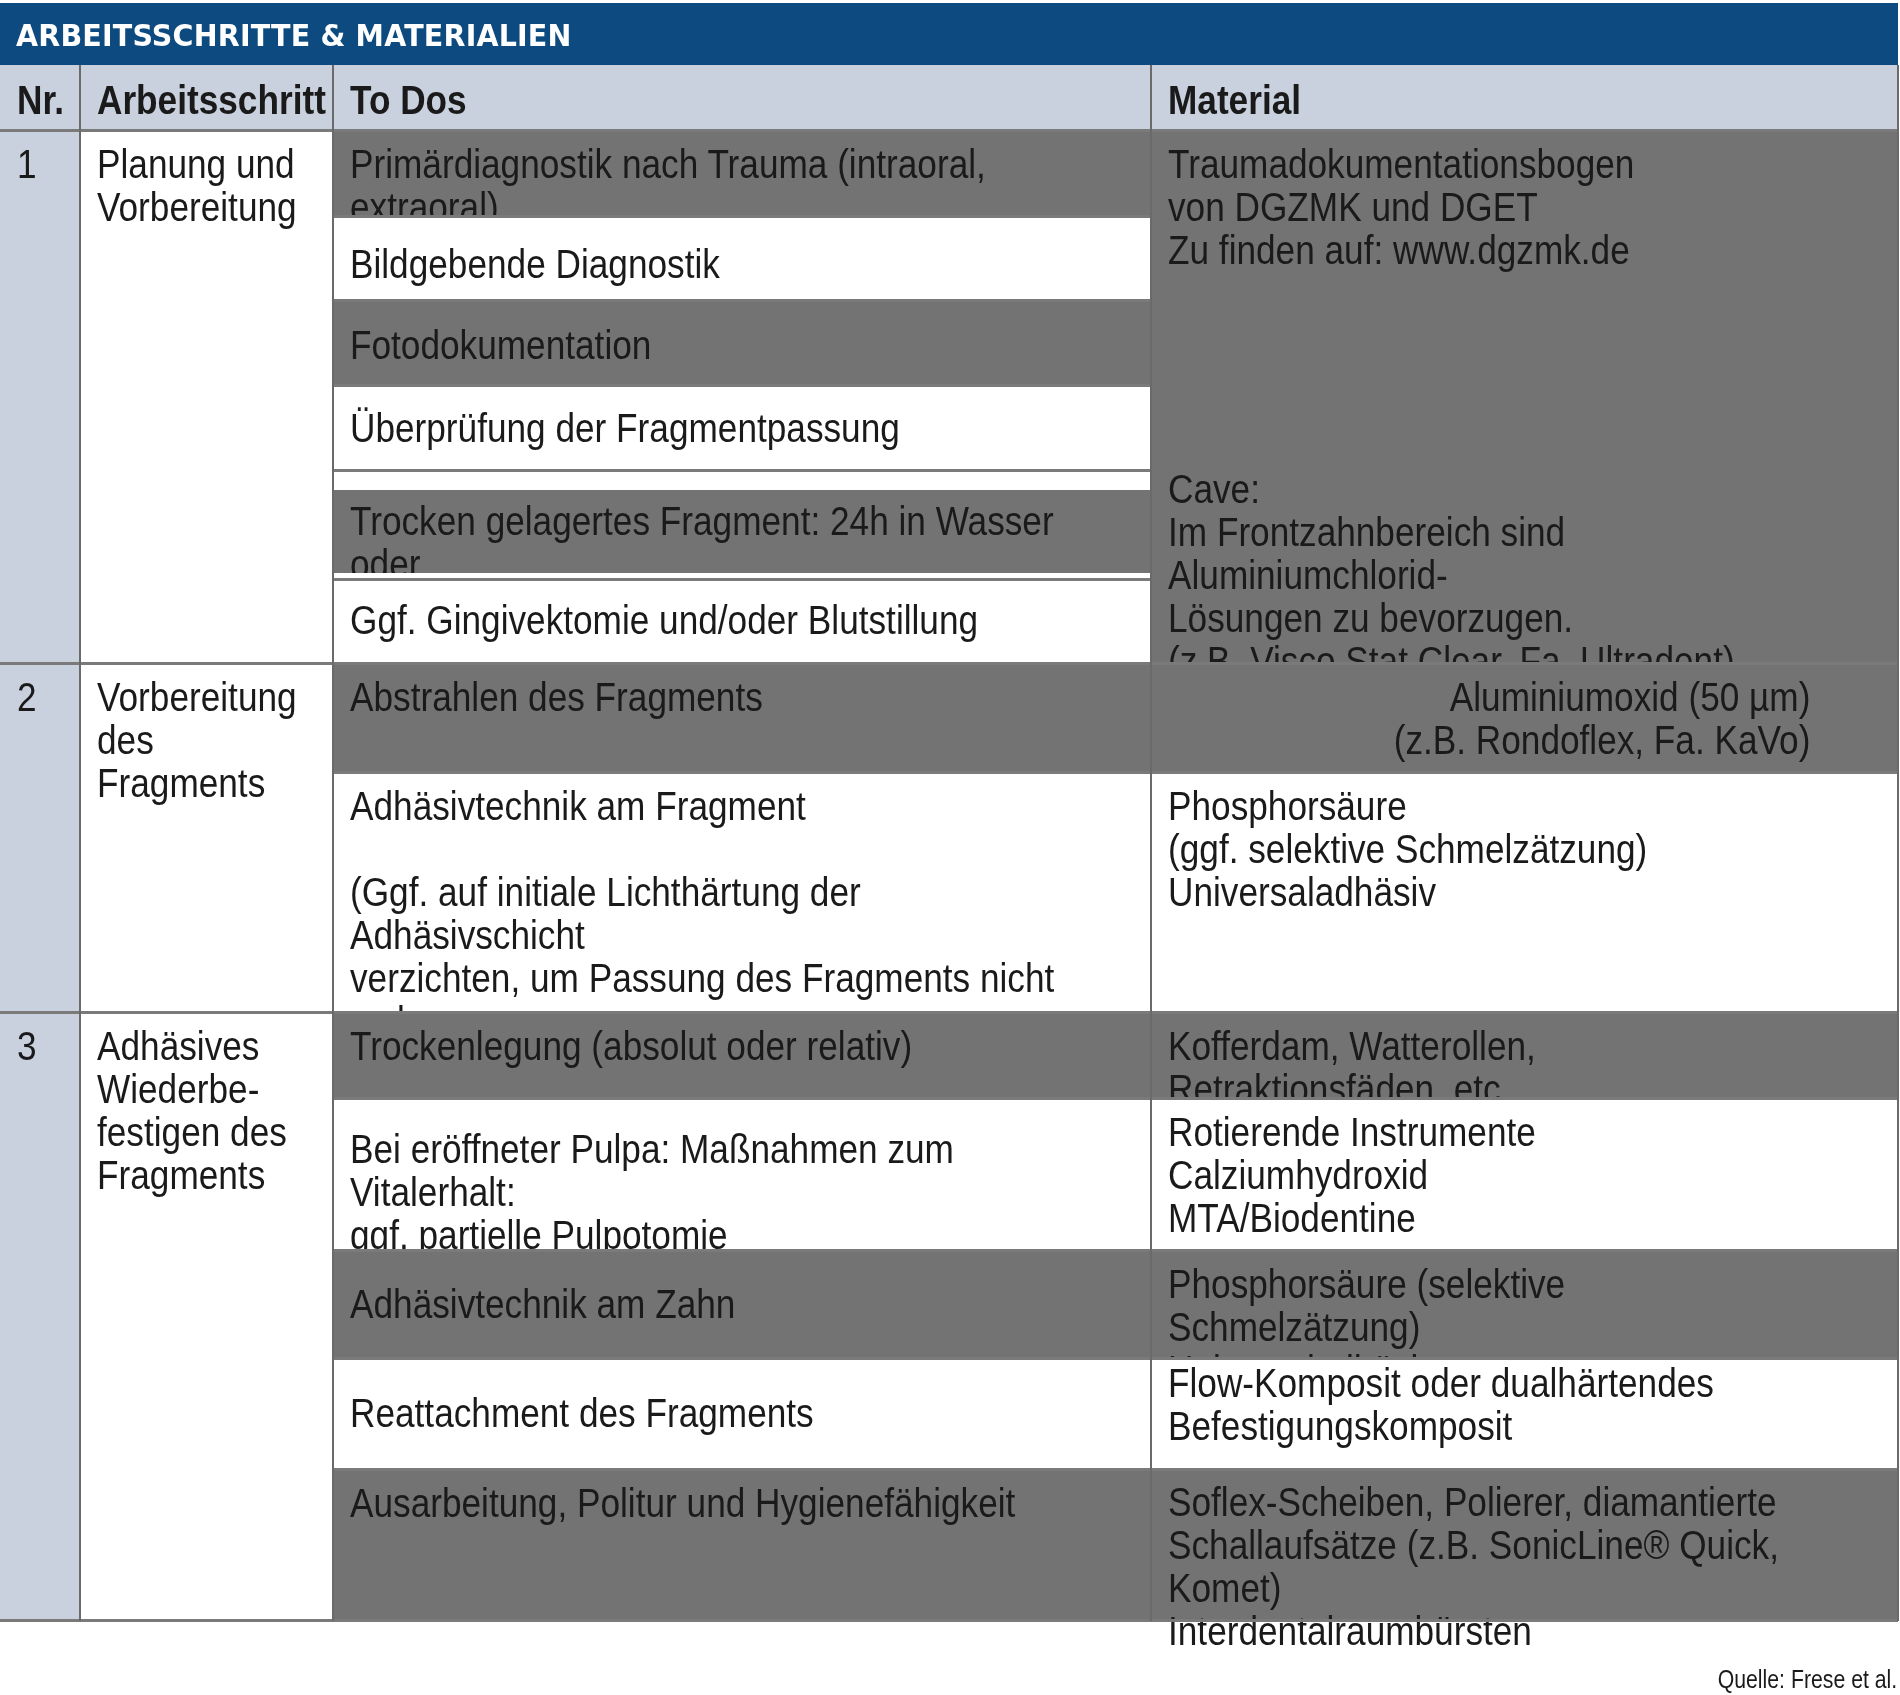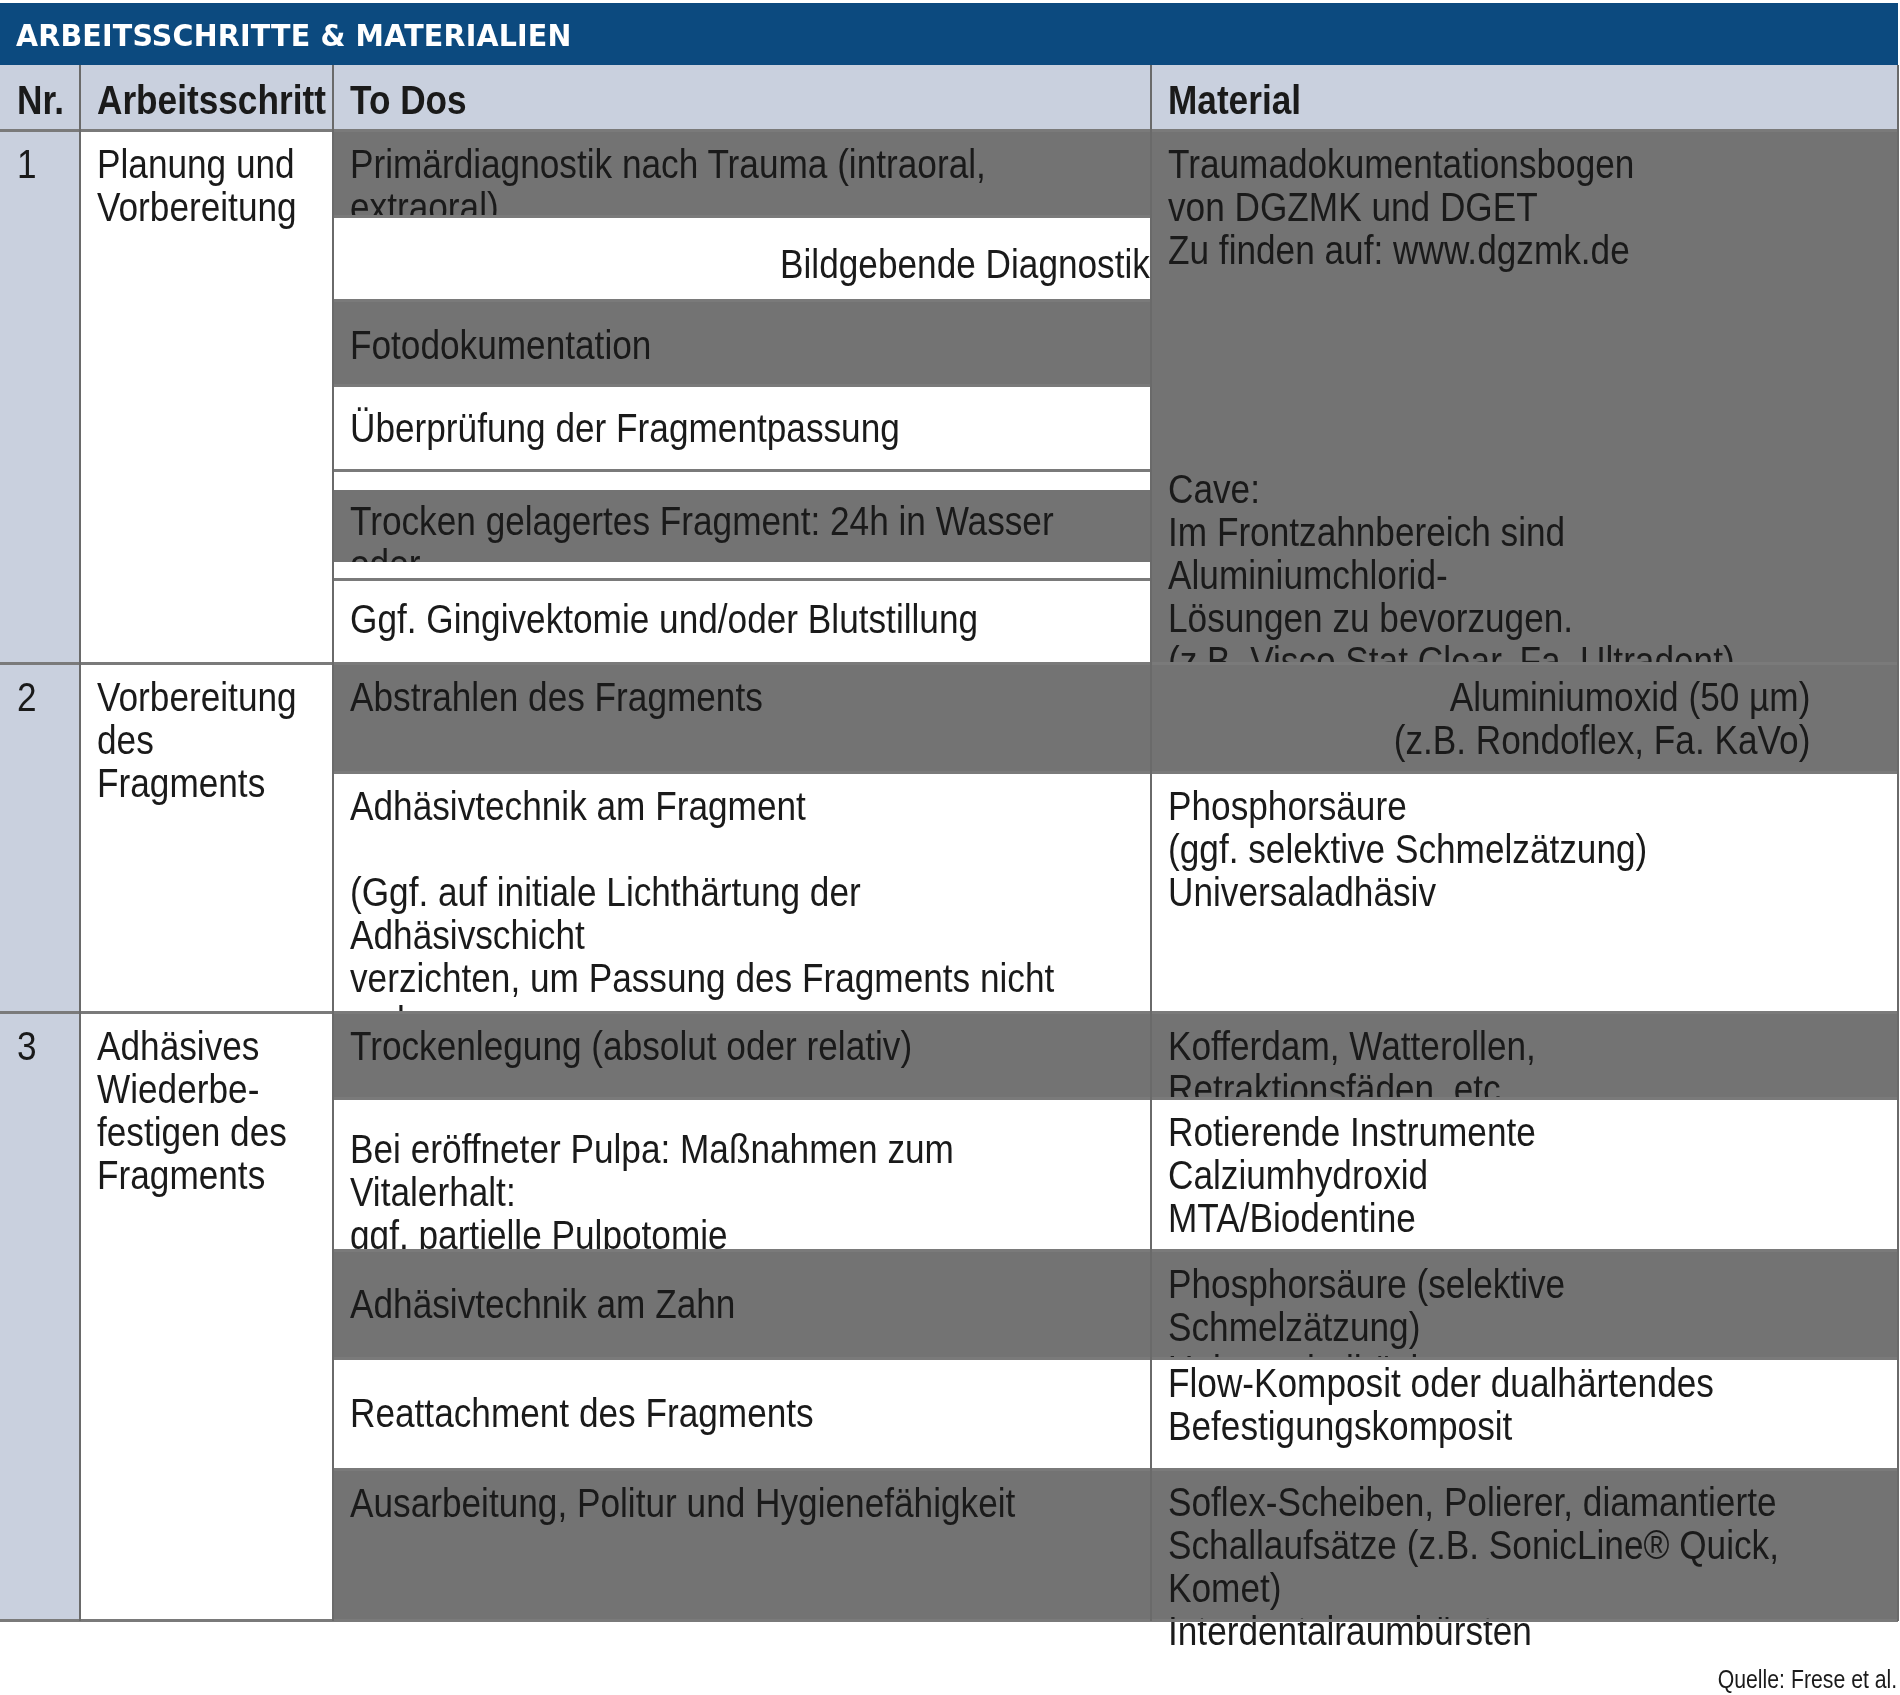--- a/index.html
+++ b/index.html
@@ -48,34 +48,34 @@
   <div class="cell nr" style="left:0;top:65px;width:80px;height:533px;">
       <span class="t">1</span>
     </div>
   <div class="cell white" style="left:80px;top:65px;width:253px;height:533px;">
       <span class="t">Planung und
 Vorbereitung</span>
     </div>
   <div class="cell gray" style="left:333px;top:65px;width:818px;height:86px;">
       <span class="t">Primärdiagnostik nach Trauma (intraoral, extraoral)</span>
     </div>
-  <div class="cell white" style="left:333px;top:151px;width:926px;height:84px;padding-top:27px;text-align:right;">
+  <div class="cell white" style="left:333px;top:151px;width:926px;height:84px;padding-top:27px;">
       <span class="t">Bildgebende Diagnostik</span>
     </div>
   <div class="cell gray" style="left:333px;top:235px;width:818px;height:85px;padding-top:24px;">
       <span class="t">Fotodokumentation</span>
     </div>
   <div class="cell white" style="left:333px;top:320px;width:971px;height:85px;padding-top:22px;">
       <span class="t">Überprüfung der Fragmentpassung</span>
     </div>
   <div class="cell gray" style="left:333px;top:425px;width:868px;height:109px;padding-top:10px;">
       <span class="t">Trocken gelagertes Fragment: 24h in Wasser oder
 60 min in Drucktopf lagern</span>
     </div>
-  <div class="cell white" style="left:333px;top:497px;width:818px;height:84px;padding-top:36px;">
+  <div class="cell white" style="left:333px;top:508px;width:818px;height:84px;padding-top:26px;">
       <span class="t">Ggf. Gingivektomie und/oder Blutstillung</span>
     </div>
   <div class="cell gray" style="left:1151px;top:65px;width:747px;height:533px;">
     <span class="t">Traumadokumentationsbogen
 von DGZMK und DGET
 Zu finden auf: www.dgzmk.de</span>
     <span class="t" style="position:absolute;left:17px;top:338px;">Cave:
 Im Frontzahnbereich sind Aluminiumchlorid-
 Lösungen zu bevorzugen.
 (z.B. Visco Stat Clear, Fa. Ultradent)</span>

